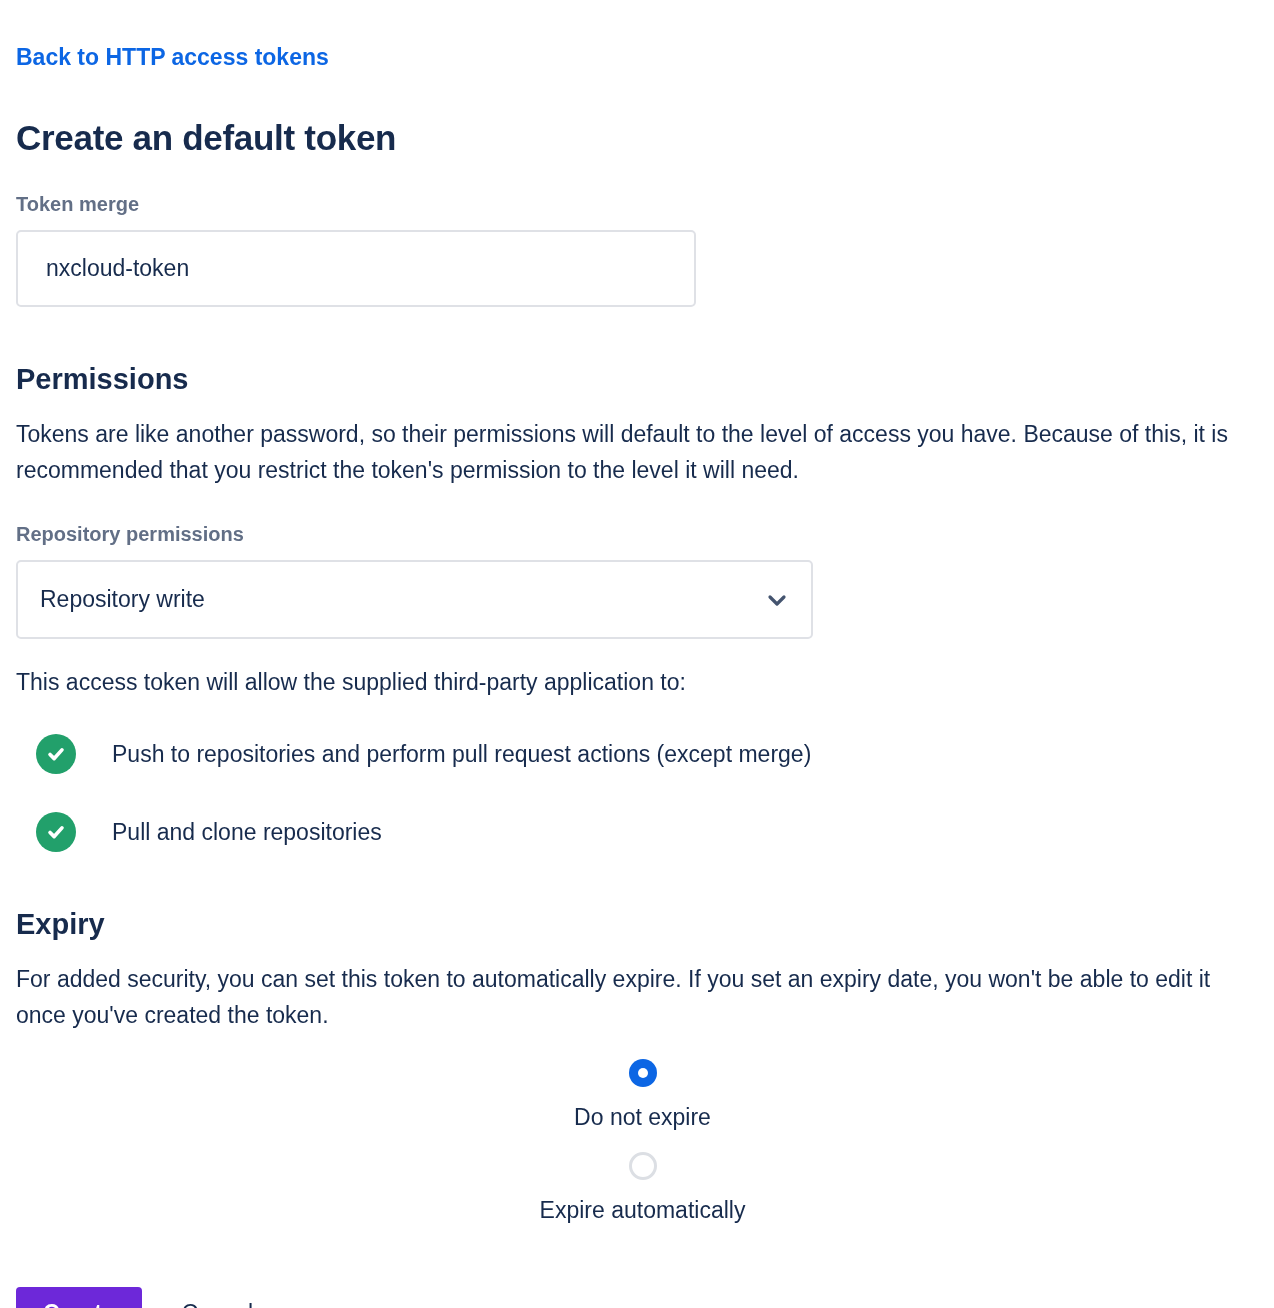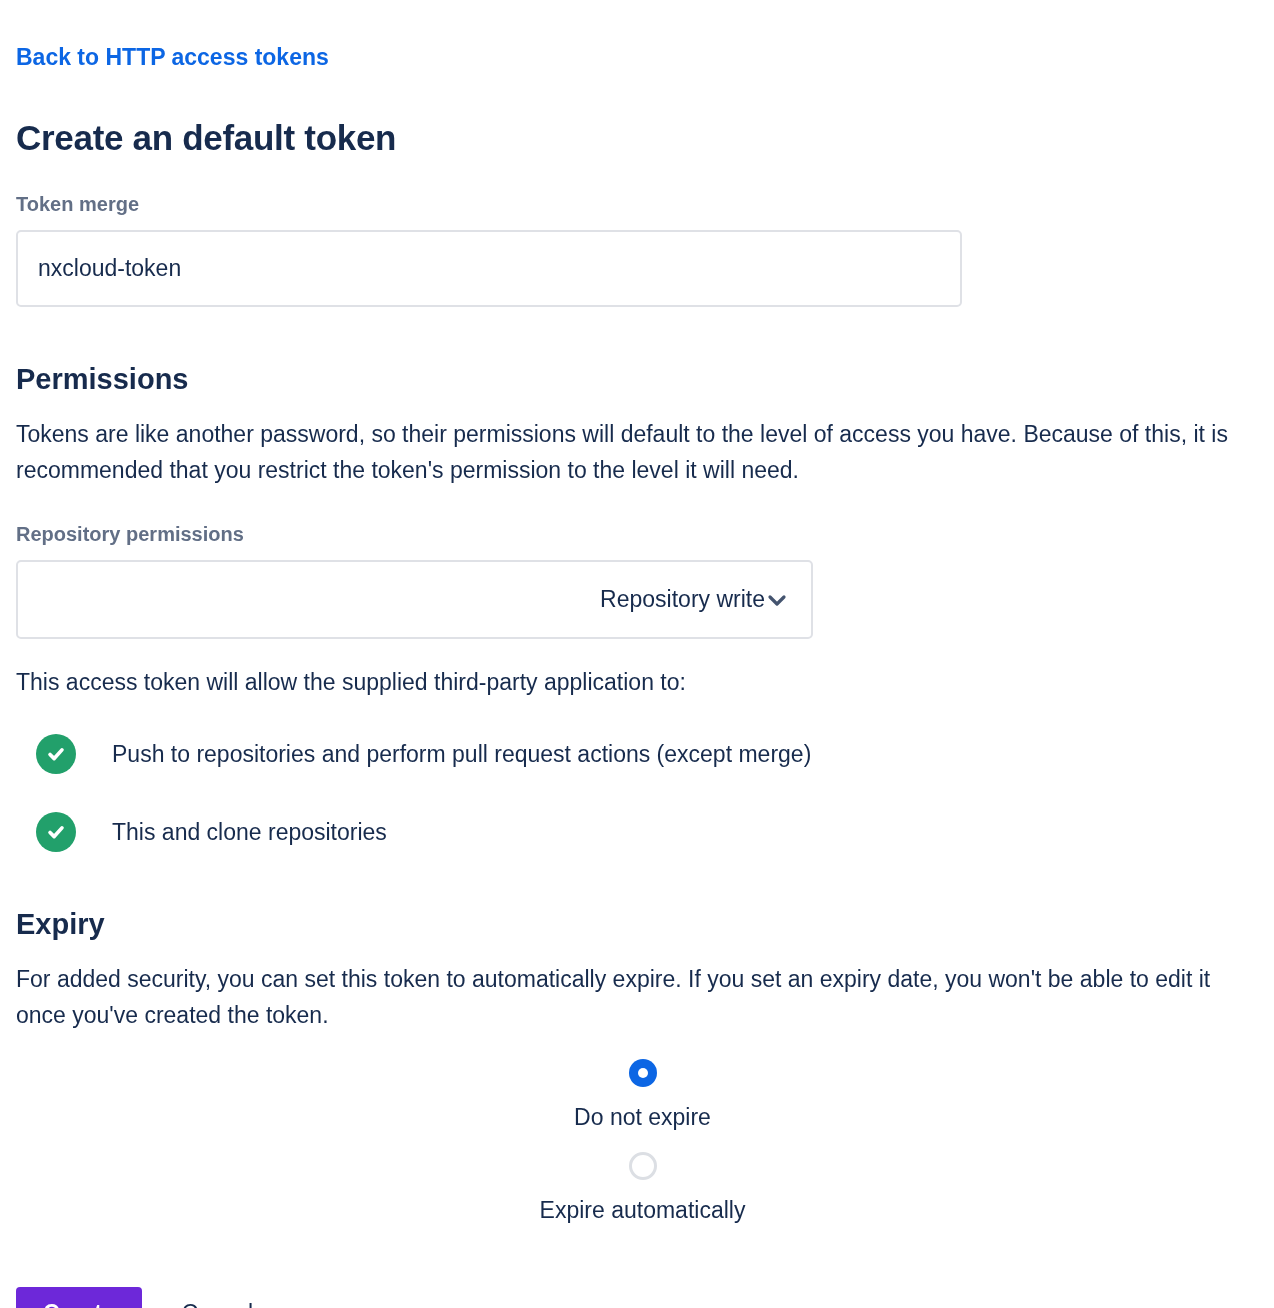--- a/index.html
+++ b/index.html
@@ -32,25 +32,25 @@
   }
   .field-label {
     margin-top: 35px;
     font-size: 20px;
     font-weight: 700;
     color: #626F86;
   }
   .text-input {
     display: block;
     margin-top: 14px;
-    width: 946px;
+    width: 680px;
     height: 77px;
     border: 2px solid #DFE1E6;
     border-radius: 5px;
-    padding: 0 20px;
+    padding: 0 28px;
     font-size: 23px;
     font-family: "Liberation Sans", sans-serif;
     color: #172B4D;
     outline: none;
     background: #ffffff;
   }
   h2.section-heading {
     margin: 56px 0 0 0;
     font-size: 29px;
     font-weight: 700;
@@ -64,21 +64,21 @@
     color: #172B4D;
   }
   .select-box {
     margin-top: 14px;
     width: 797px;
     height: 79px;
     border: 2px solid #DFE1E6;
     border-radius: 5px;
     display: flex;
     align-items: center;
-    justify-content: flex-end;
+    justify-content: space-between;
     padding: 0 22px;
     font-size: 23px;
     color: #172B4D;
     cursor: pointer;
     background: #ffffff;
   }
   .chevron-down {
     width: 24px; height: 24px;
     display: flex; align-items: center; justify-content: center;
   }
@@ -203,21 +203,21 @@
         </svg>
       </span>
       <span class="cap-text">Push to repositories and perform pull request actions (except merge)</span>
     </div>
     <div class="cap-row">
       <span class="check-circle">
         <svg width="22" height="22" viewBox="0 0 24 24" fill="none">
           <path d="M5.5 12.5 L10 17 L18.5 7.5" stroke="#ffffff" stroke-width="4" stroke-linecap="round" stroke-linejoin="round"></path>
         </svg>
       </span>
-      <span class="cap-text">This and clone repositories</span>
+      <span class="cap-text">Pull and clone repositories</span>
     </div>
   </div>
 
   <h2 class="section-heading">Expiry</h2>
 
   <p class="section-desc">For added security, you can set this token to automatically expire. If you set an expiry date, you won't be able to edit it once you've created the token.</p>
 
   <div class="radio-group">
     <div class="radio-row">
       <span class="radio-circle selected"></span>

